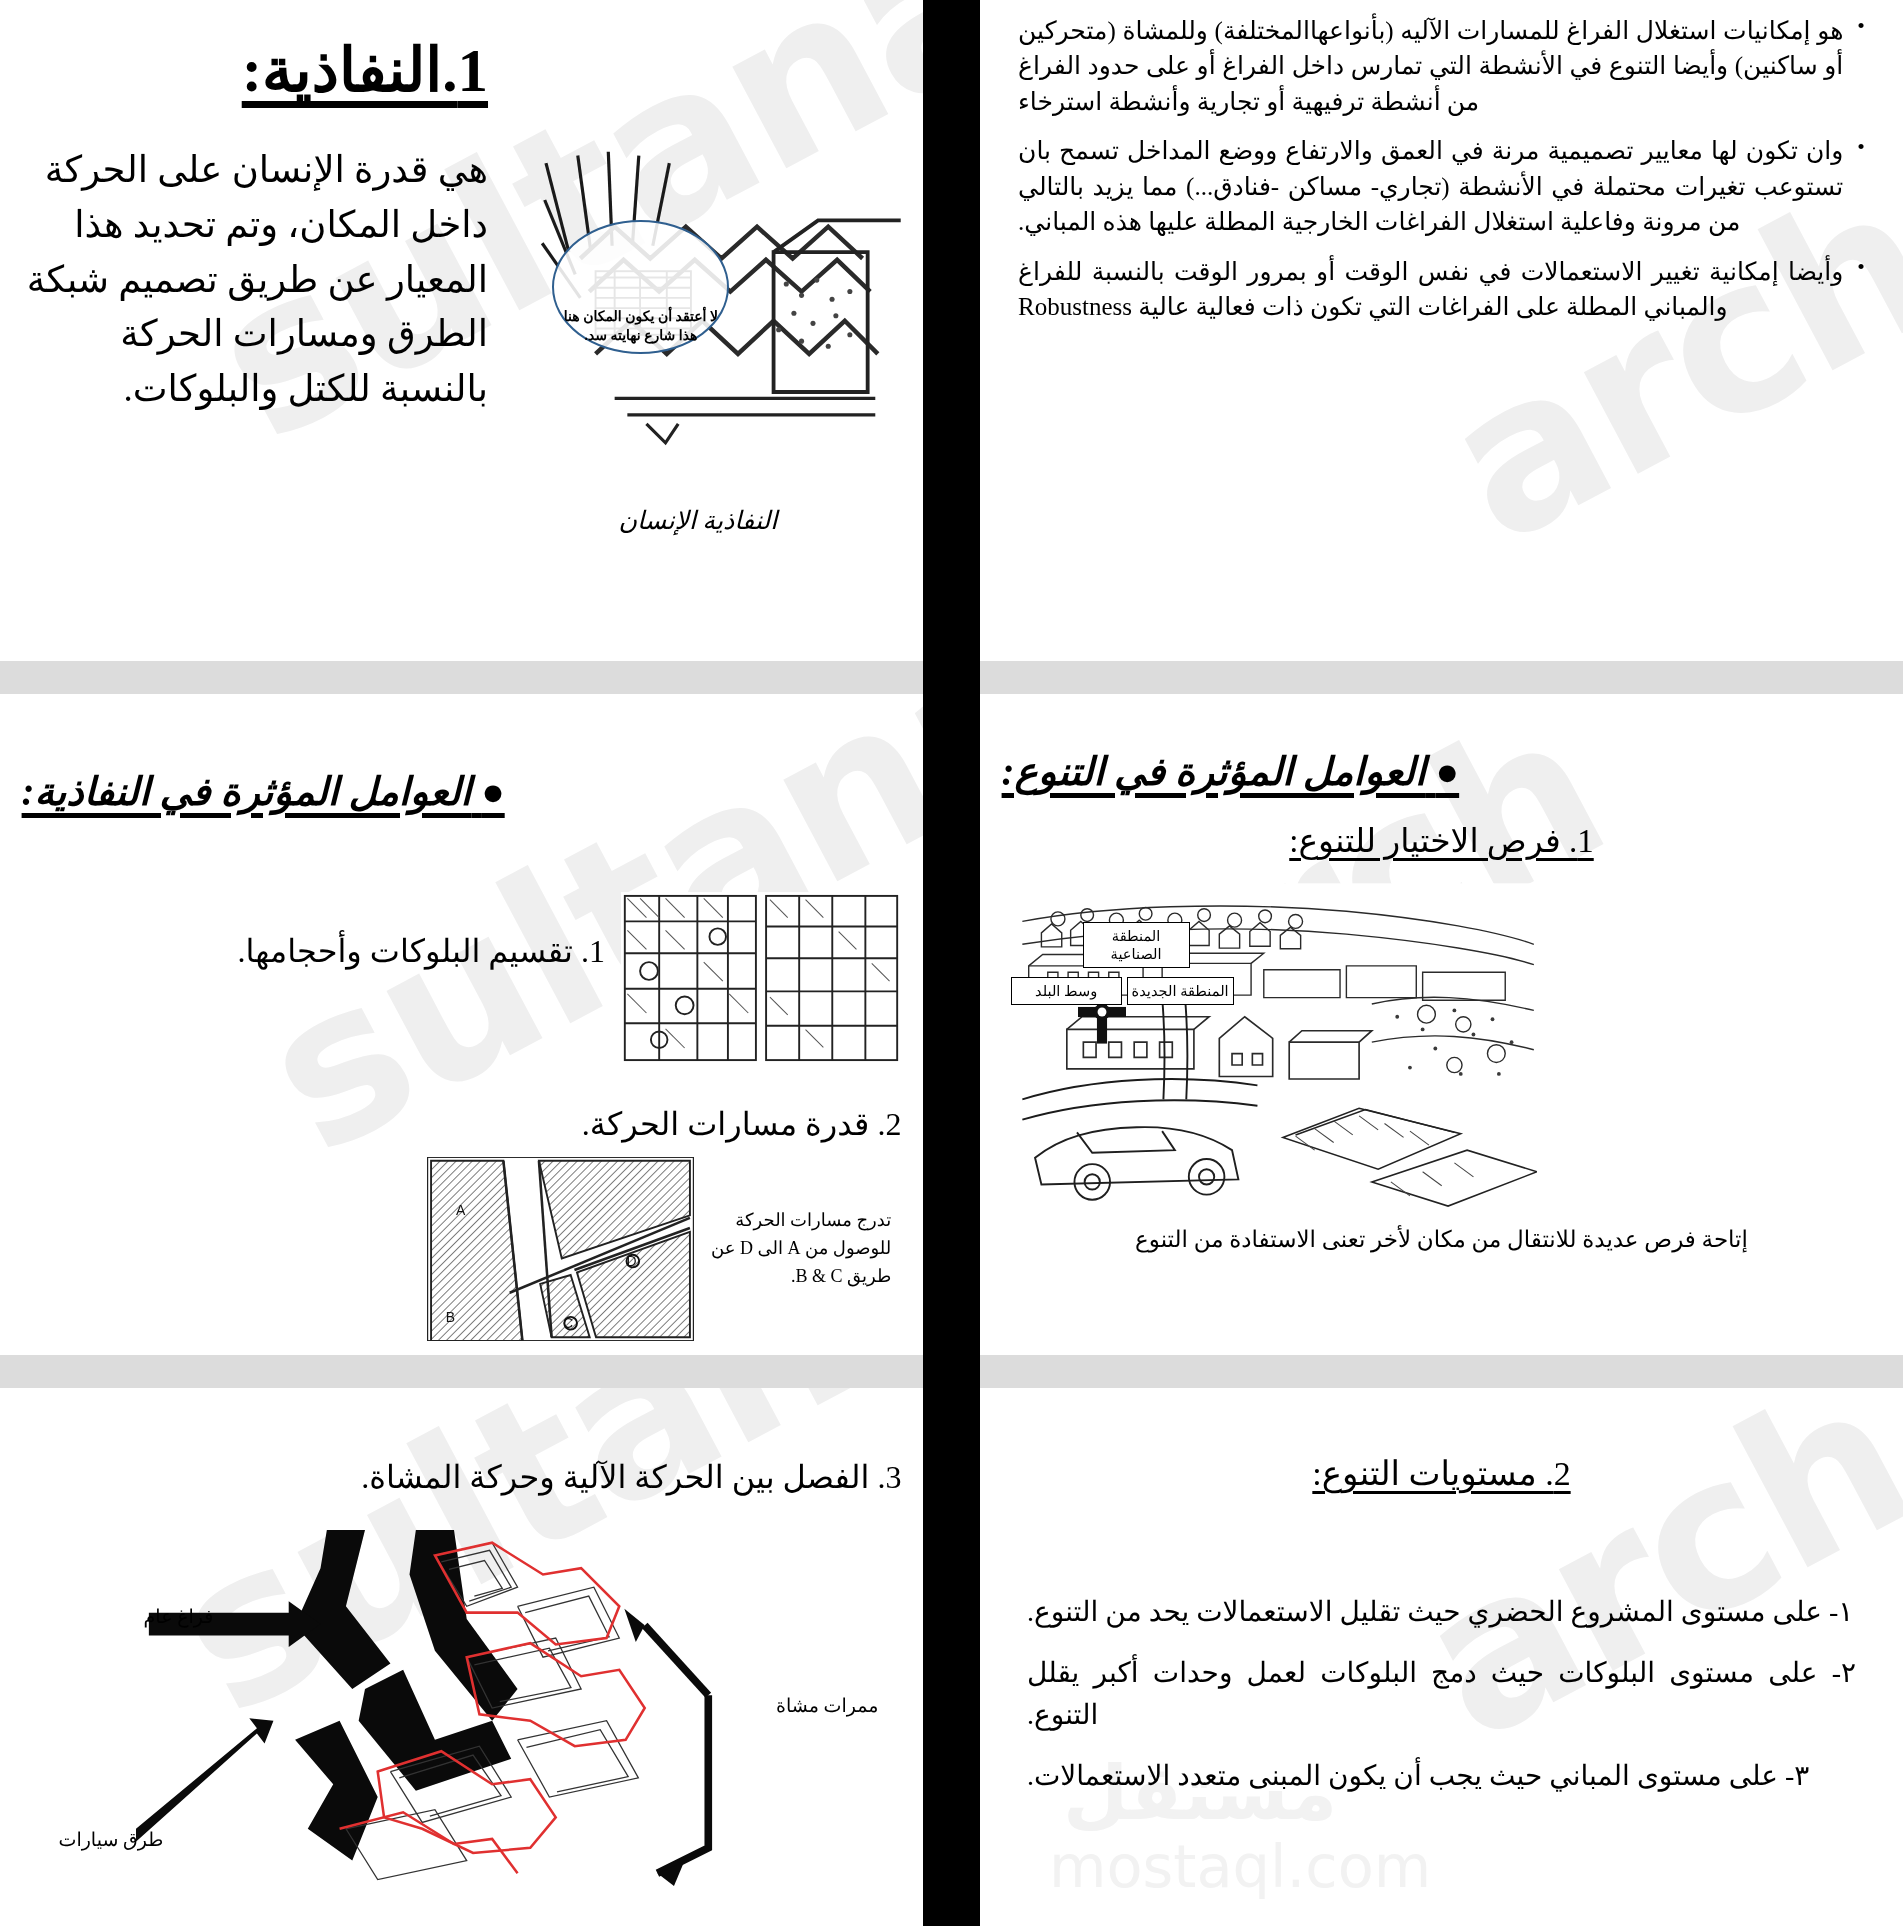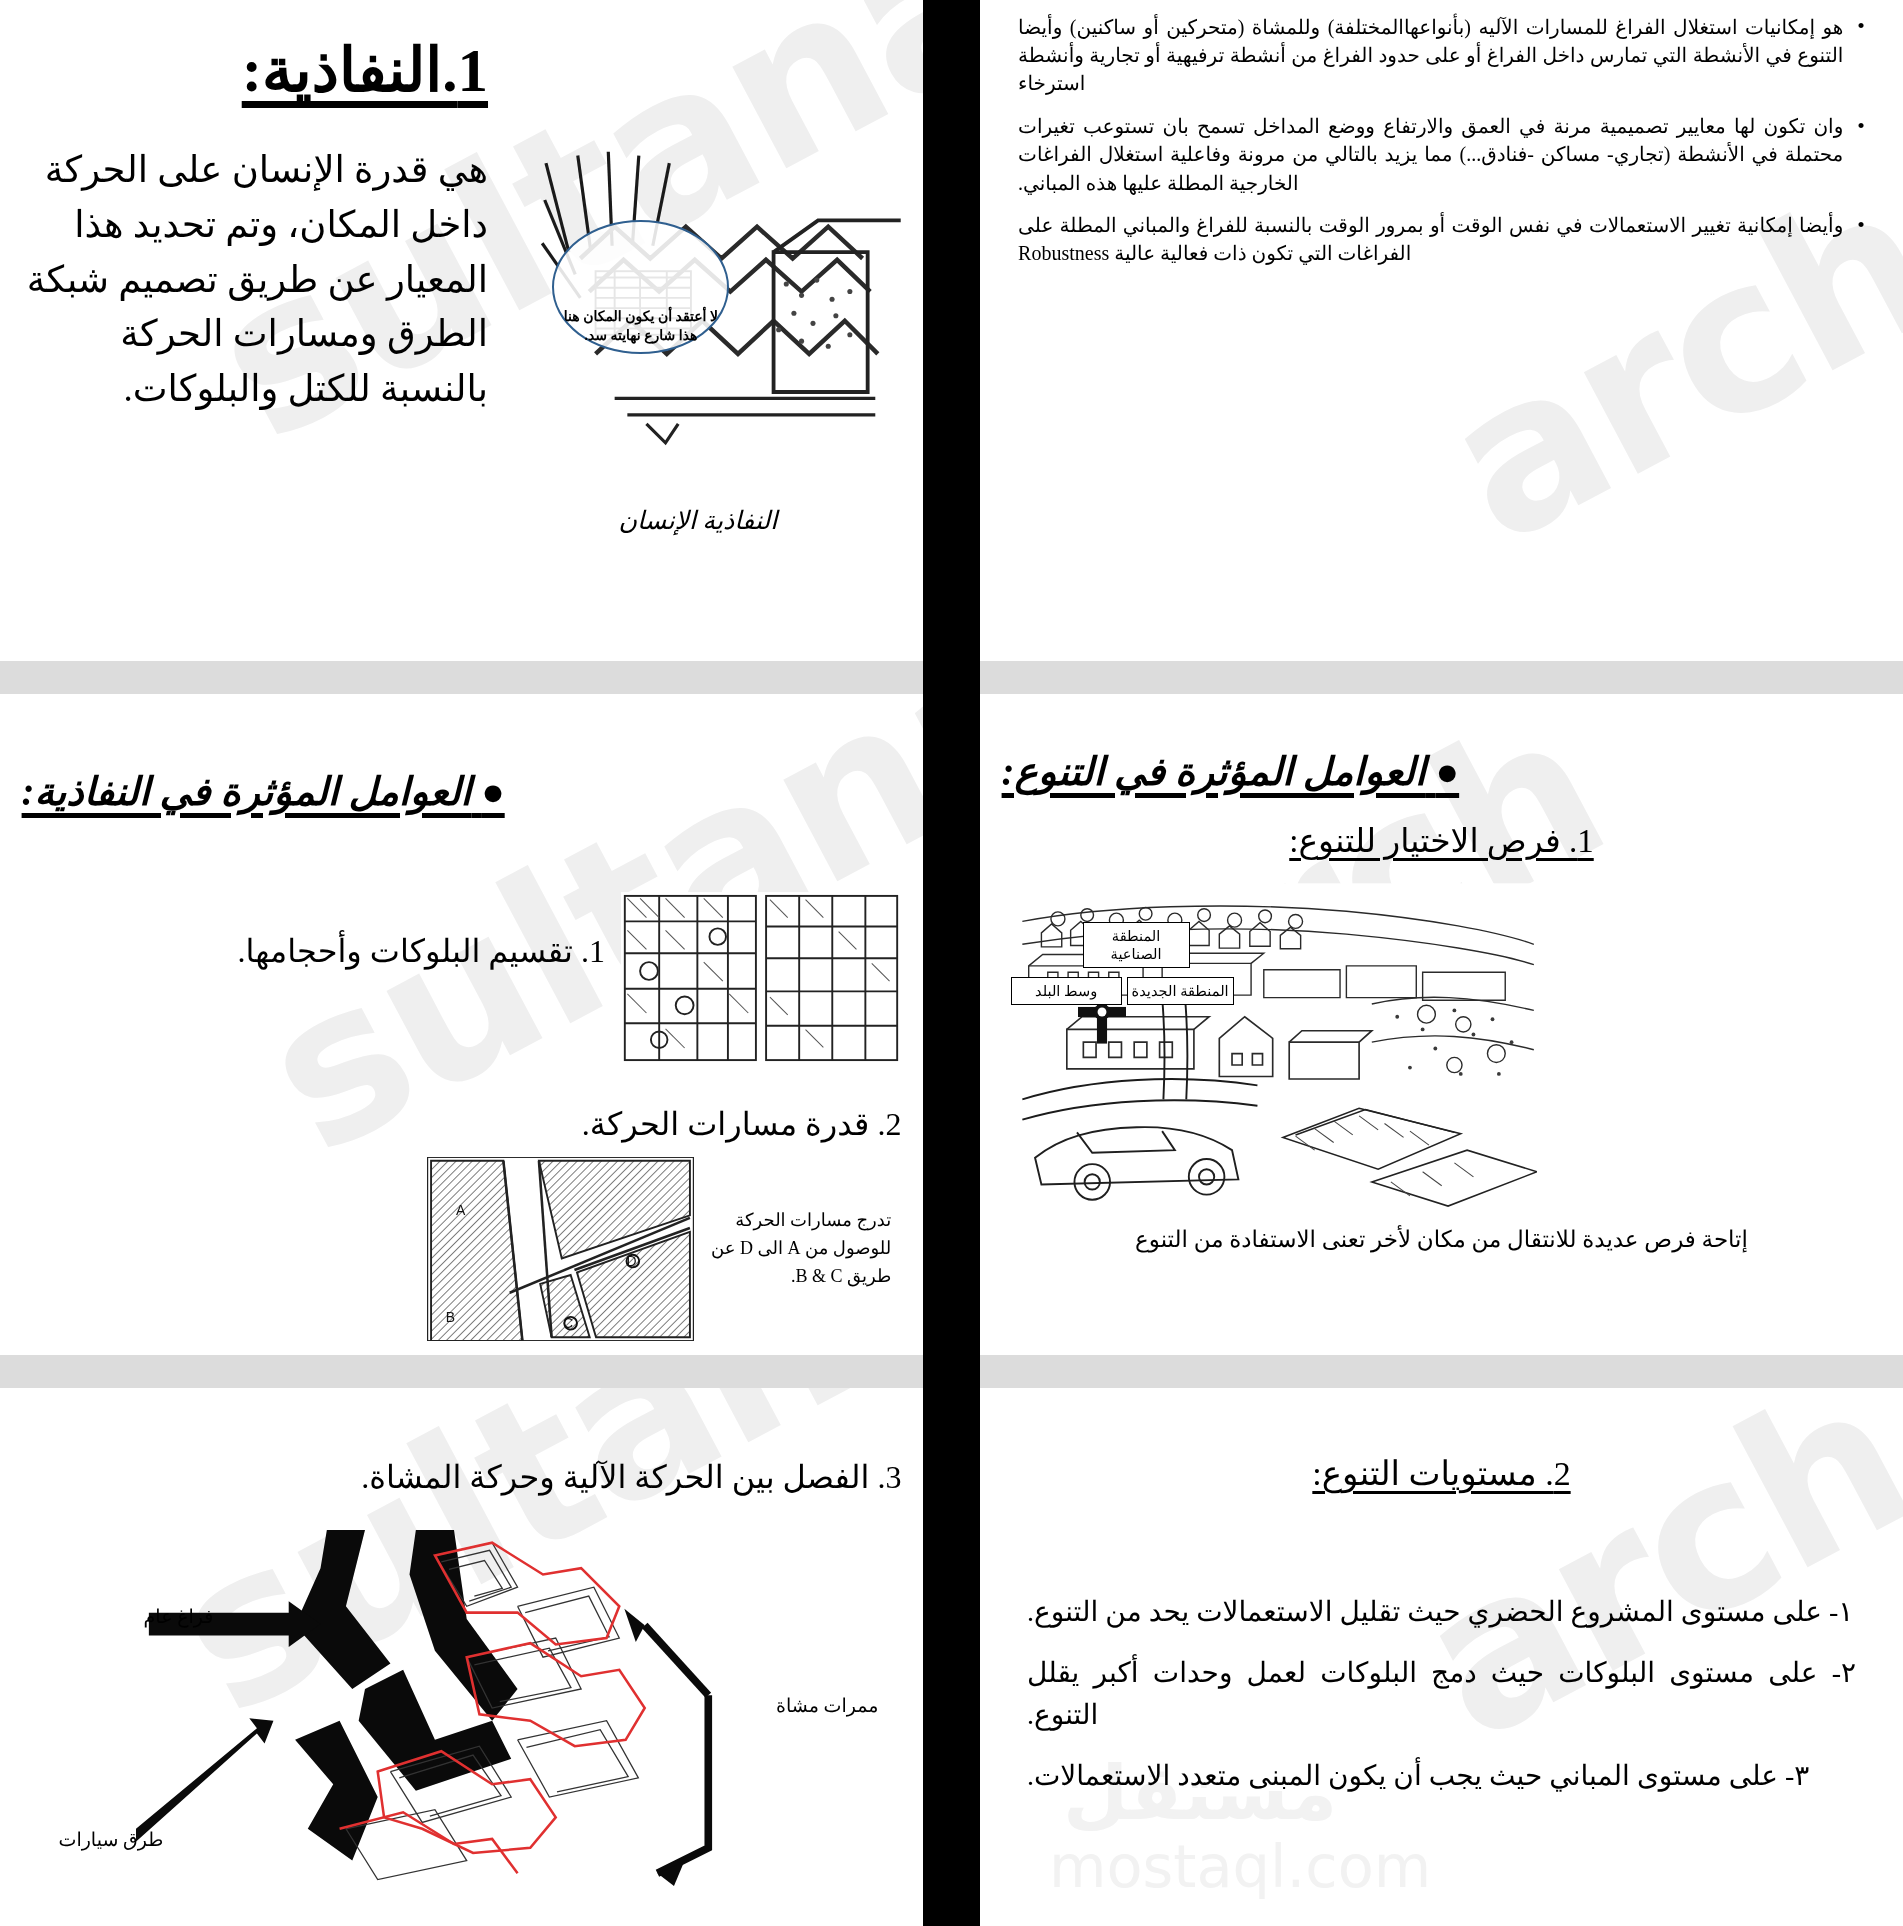--- a/index.html
+++ b/index.html
@@ -103,21 +103,21 @@
     text-decoration: underline;
     text-decoration-thickness: 2.5px;
     text-underline-offset: 6.4px;
     color: #000;
     direction: rtl;
   }
 
   .body-list { list-style: none; direction: rtl; }
   .body-list li {
     position: relative;
-    font-size: 20px;
+    font-size: 25px;
     line-height: 1.42;
     text-align: justify;
     text-align-last: left;
     color: #000;
     padding-right: 21.6px;
     margin-bottom: 14px;
   }
   .body-list li::before {
     content: "\2022";
     position: absolute;

